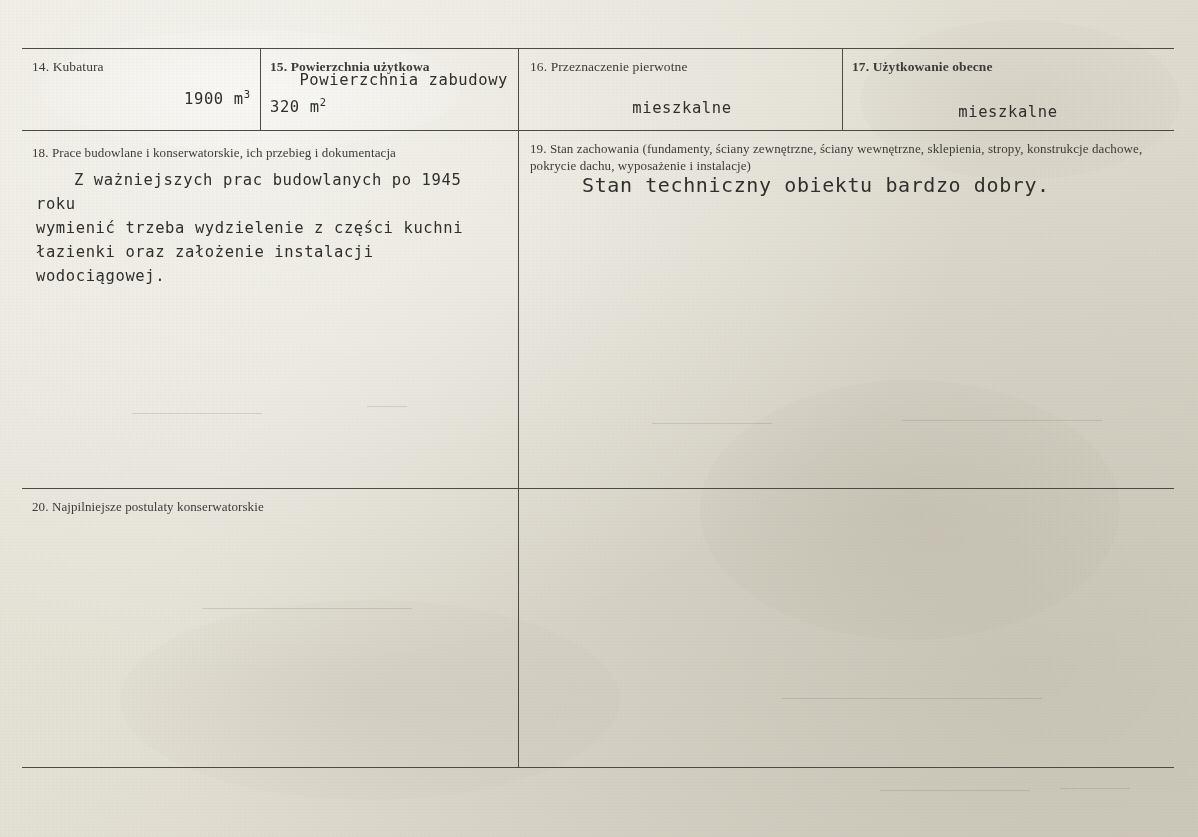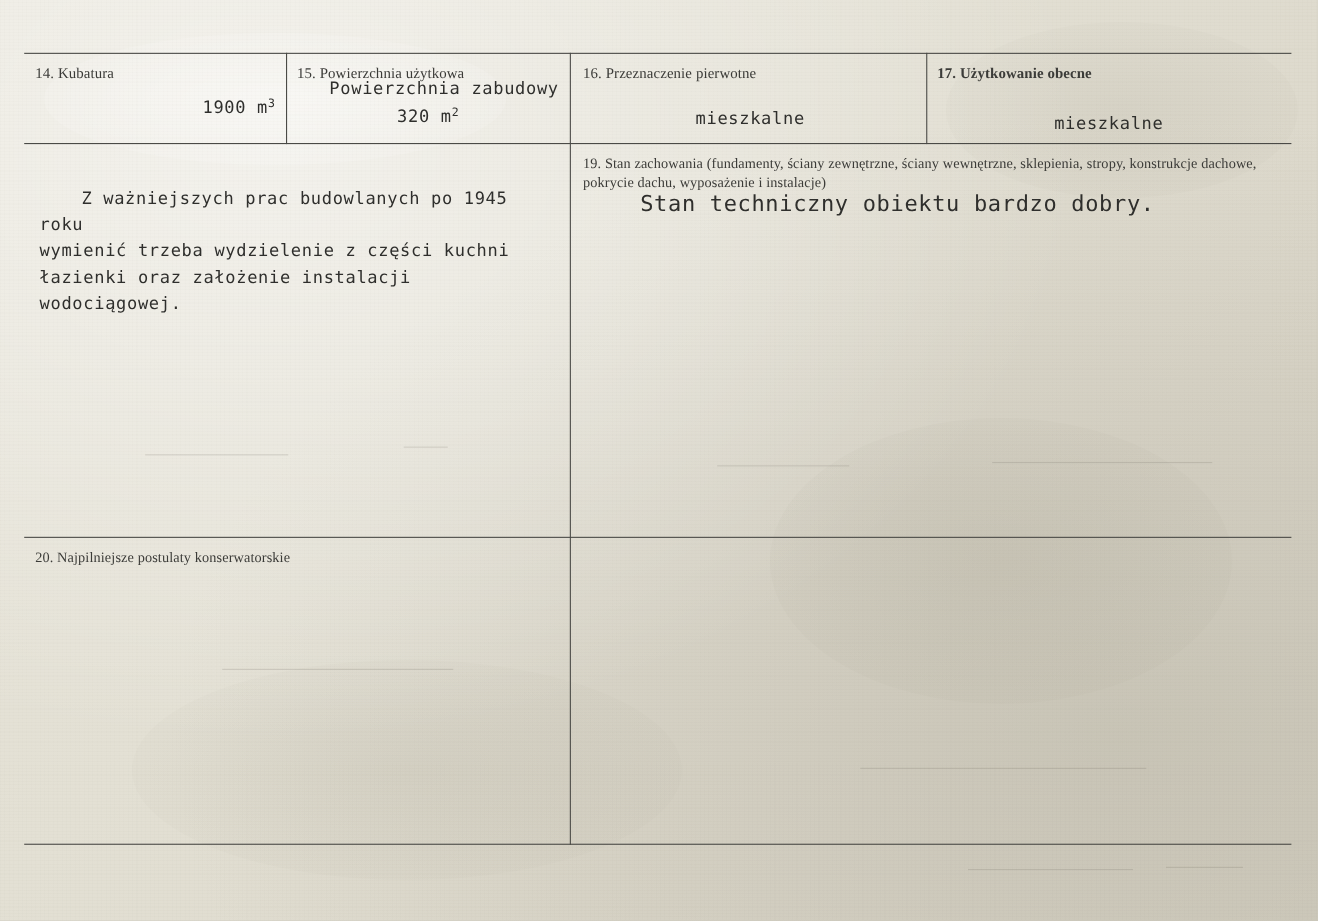--- a/index.html
+++ b/index.html
@@ -103,27 +103,27 @@
 
   .sup {
     font-family: "DejaVu Sans Mono", monospace;
     font-size: 10.5px;
     vertical-align: super;
     letter-spacing: 0;
   }
 
   
   .c14 { left: 10px;  top: 10px;  width: 220px; }
-  .c15 { left: 248px; top: 10px;  width: 240px; }
+  .c15 { left: 248px; top: 10px;  width: 240px; font-weight: bold; }
   .c16 { left: 508px; top: 10px;  width: 300px; }
   .c17 { left: 830px; top: 10px;  width: 310px; font-weight: bold; }
 
   .v14 { position: absolute; left: 10px;  top: 38px; width: 218px; text-align: right; }
   .v15-overline { position: absolute; left: 248px; top: 20px; width: 238px; text-align: right; }
-  .v15 { position: absolute; left: 248px; top: 46px; width: 238px; text-align: center; }
+  .v15 { position: absolute; left: 248px; top: 46px; width: 238px; text-align: left; }
   .v16 { position: absolute; left: 508px; top: 48px; width: 304px; text-align: center; }
   .v17 { position: absolute; left: 830px; top: 52px; width: 312px; text-align: center; }
 
   .c18 { left: 10px;  top: 96px;  width: 470px; }
   .v18 { position: absolute; left: 14px; top: 120px; width: 470px; }
   .v18 .indent { display: inline-block; width: 38px; }
 
   .c19 { left: 508px; top: 92px;  width: 640px; }
   .v19 { position: absolute; left: 560px; top: 122px; width: 560px; }
 
@@ -164,20 +164,21 @@
     <div class="cell c15 field-no">15. Powierzchnia użytkowa</div>
     <div class="v15-overline typed">Powierzchnia zabudowy</div>
     <div class="v15 typed"><span>320 m</span><span class="sup">2</span></div>
 
     <div class="cell c16 field-no">16. Przeznaczenie pierwotne</div>
     <div class="v16 typed">mieszkalne</div>
 
     <div class="cell c17 field-no">17. Użytkowanie obecne</div>
     <div class="v17 typed">mieszkalne</div>
 
+    <div class="cell c18 field-no wide">18. Prace budowlane i konserwatorskie, ich przebieg i dokumentacja</div>
     <div class="v18 typed"><span class="indent"></span><span>Z ważniejszych prac budowlanych po 1945 roku
 wymienić trzeba wydzielenie z części kuchni
 łazienki oraz założenie instalacji wodociągowej.</span></div>
 
     <div class="cell c19 field-no wide">19. Stan zachowania (fundamenty, ściany zewnętrzne, ściany wewnętrzne, sklepienia, stropy, konstrukcje dachowe, pokrycie dachu, wyposażenie i instalacje)</div>
     <div class="v19 typed big">Stan techniczny obiektu bardzo dobry.</div>
 
     <div class="cell c20 field-no wide">20. Najpilniejsze postulaty konserwatorskie</div>
 
     <div class="streak" style="left:110px; top:365px; width:130px;"></div>

